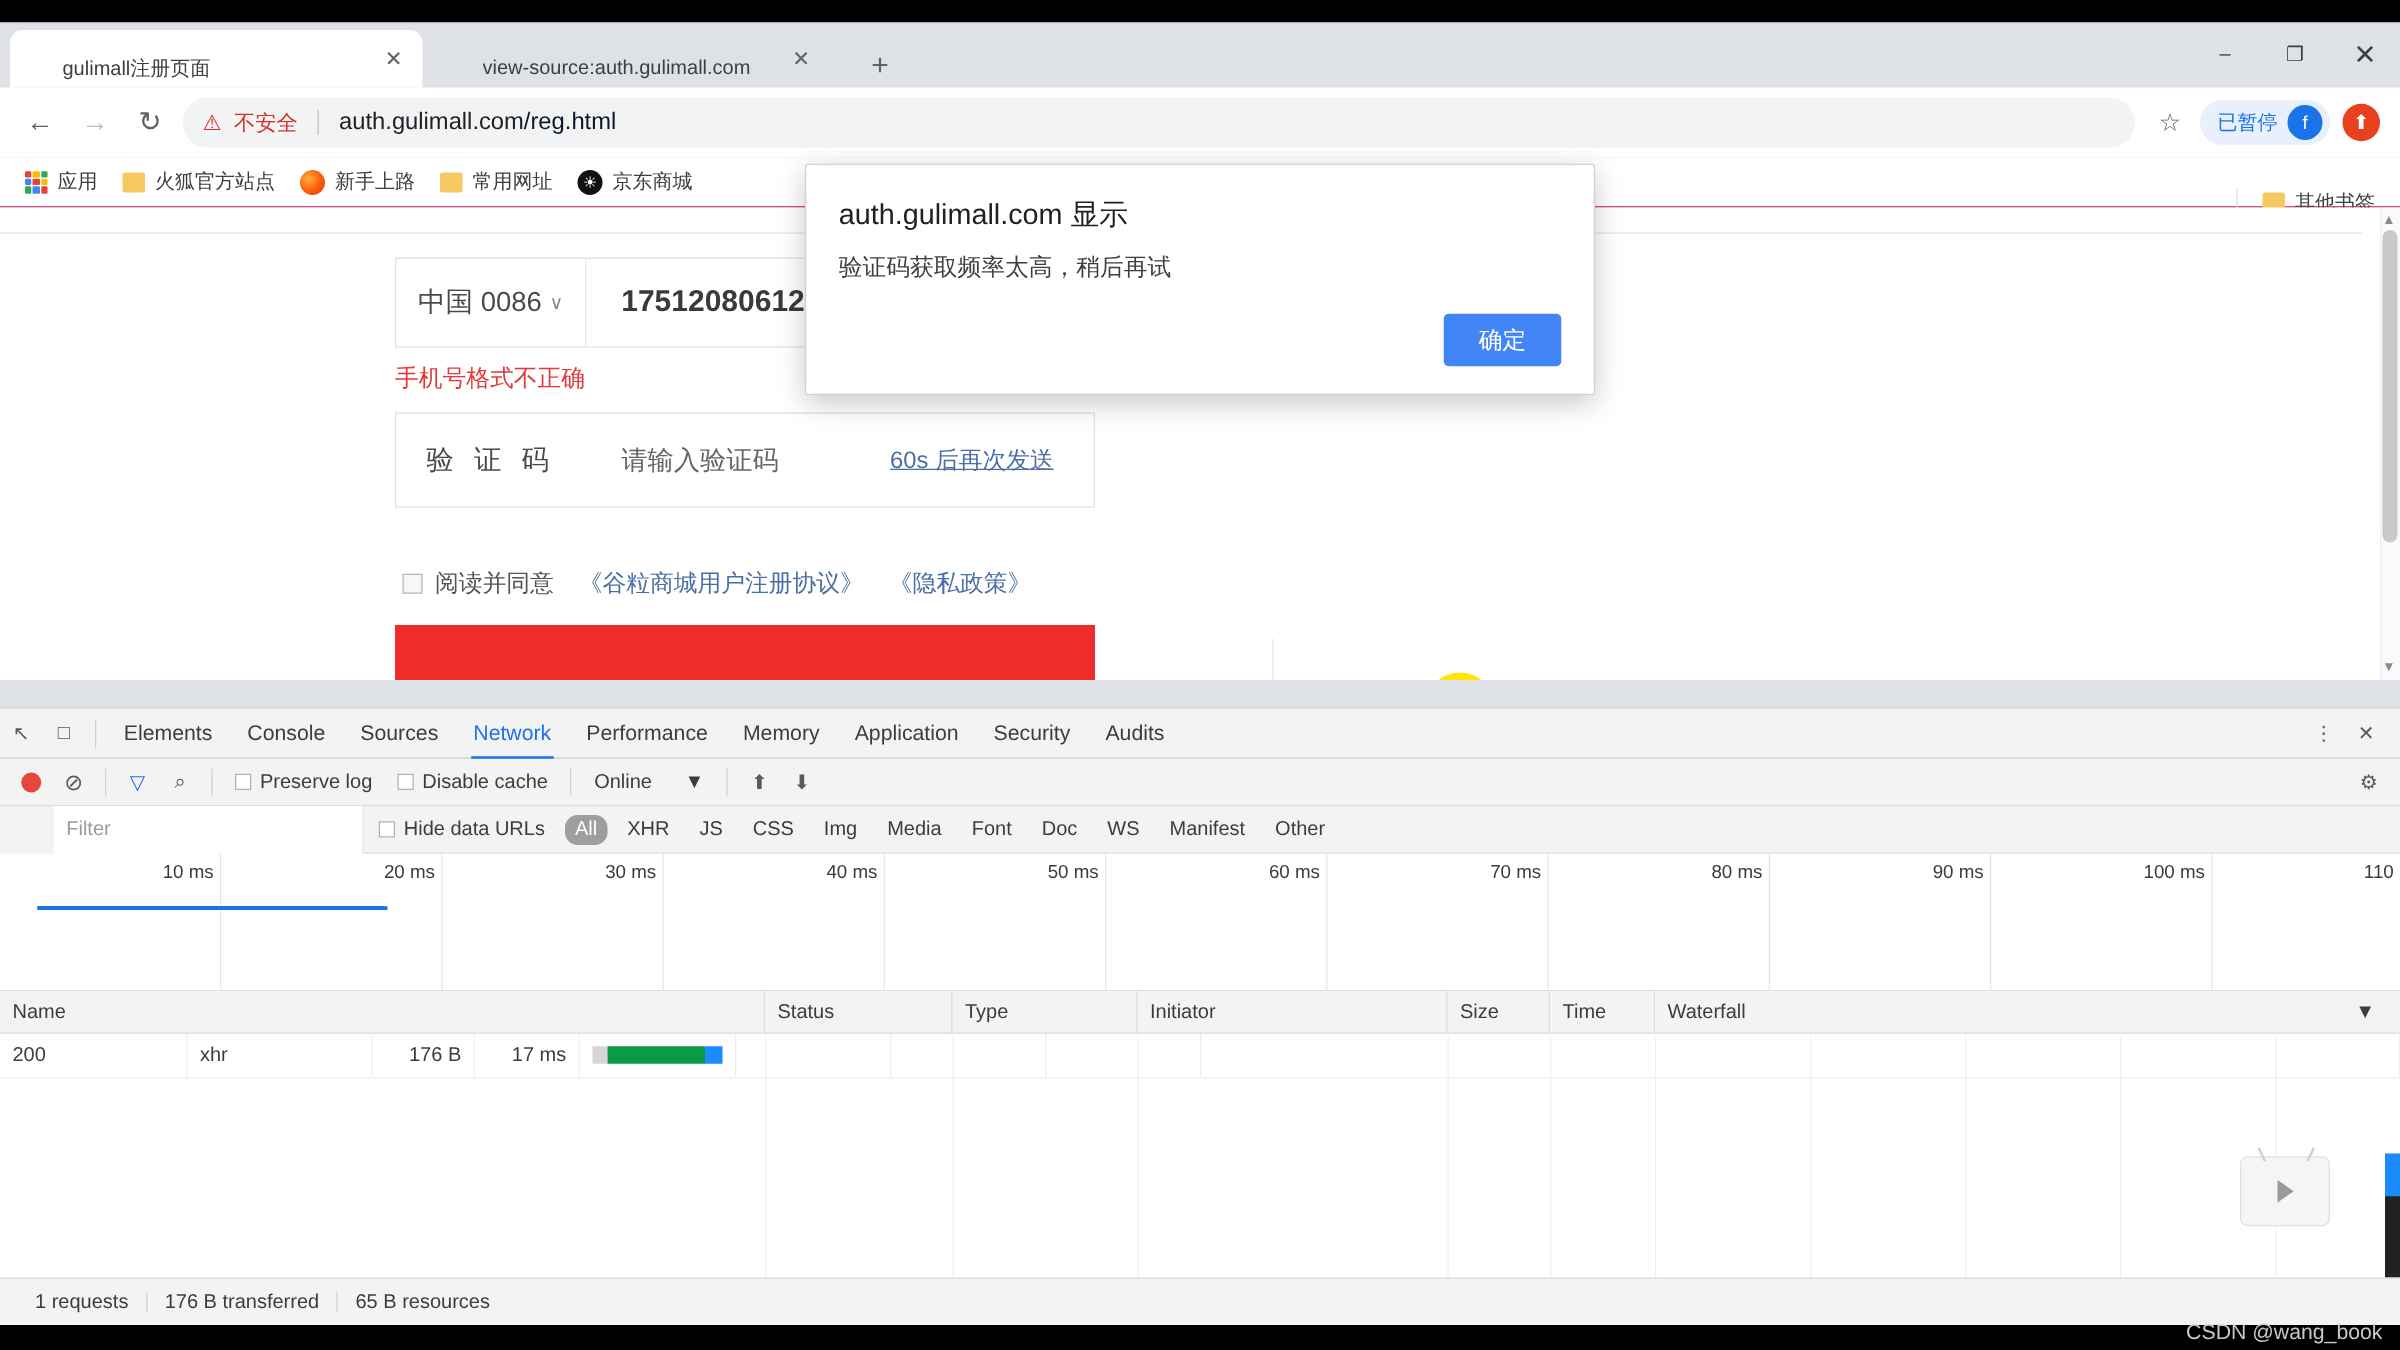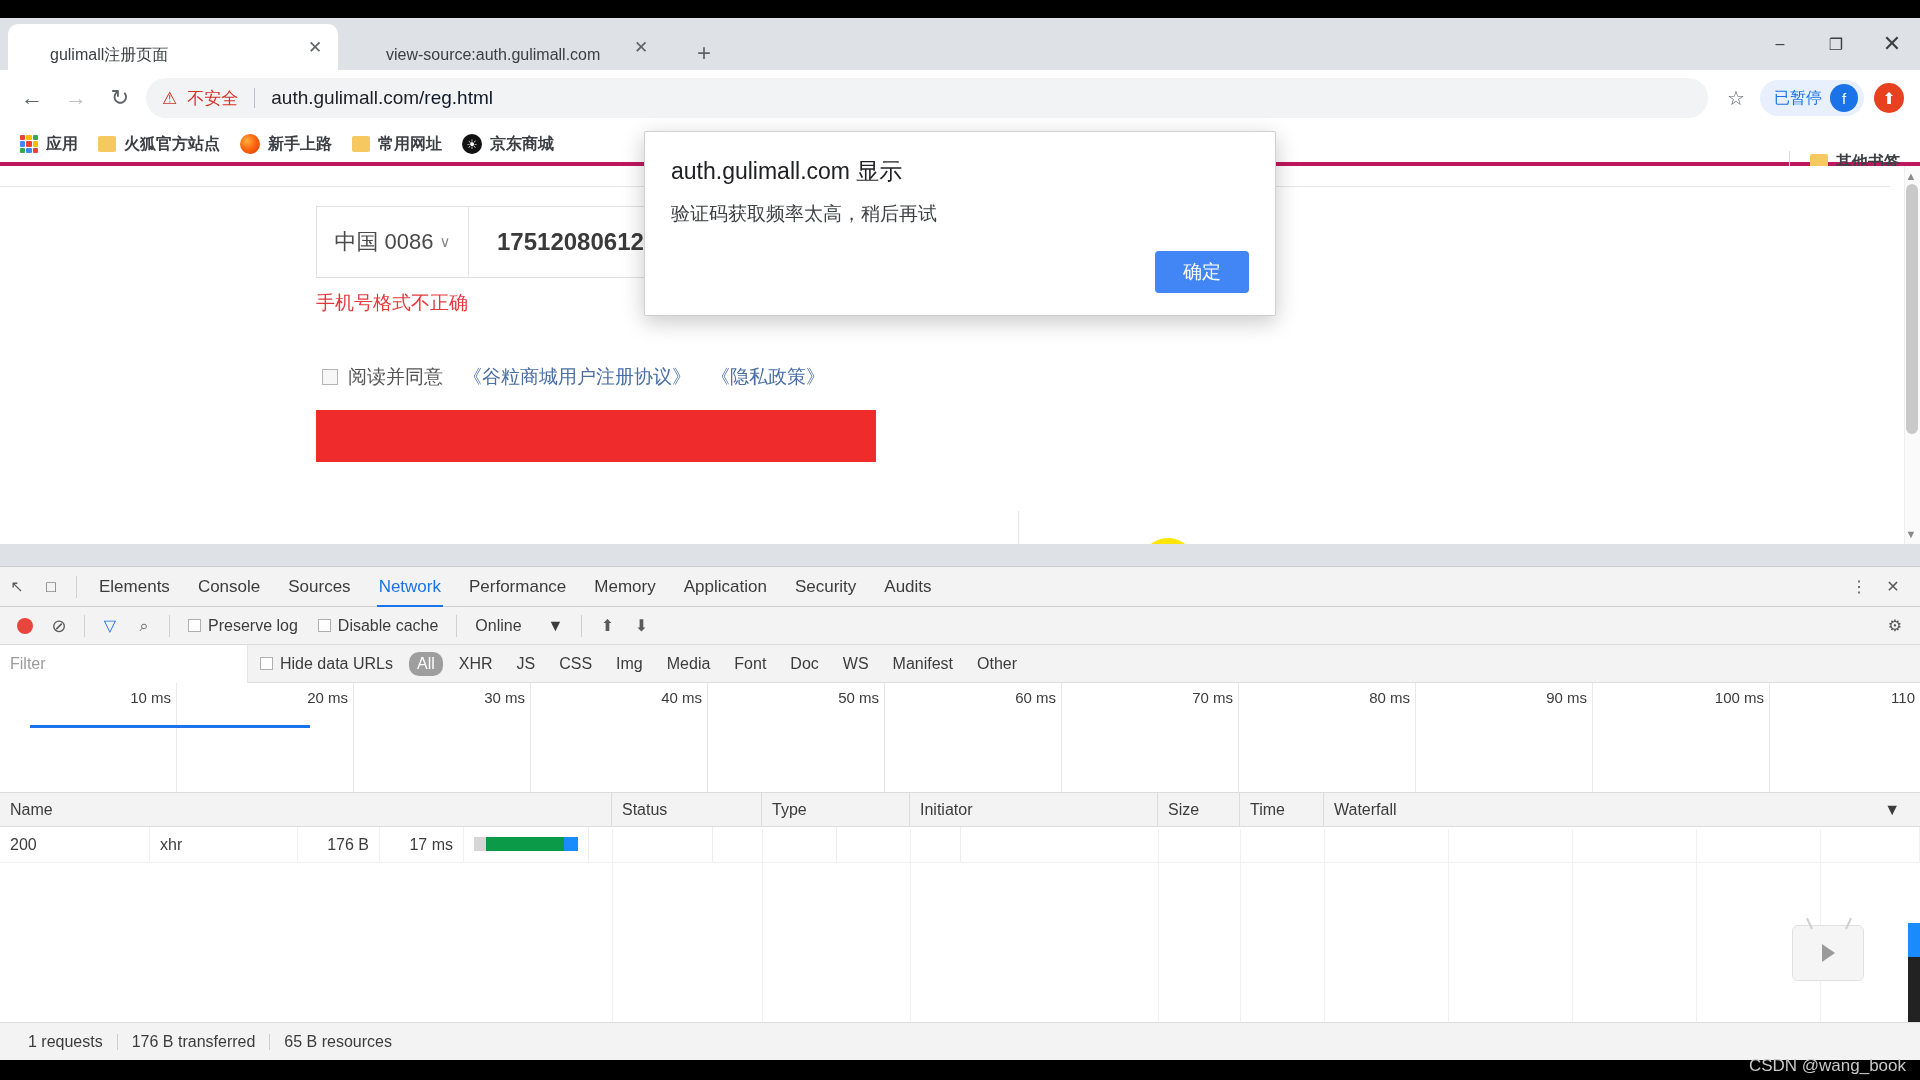--- a/index.html
+++ b/index.html
@@ -90,22 +90,22 @@
     color:#fff; font-size: 15px; display:flex;align-items:center;justify-content:center;
   }
   .ext-icon {
     width: 30px; height: 30px; border-radius: 50%; background:#e8411f;
     margin-left: 10px; margin-right: 6px;
     display:flex;align-items:center;justify-content:center; color:#fff; font-size: 16px;
   }
 
   
   .bookmarks {
-    position: relative; height: 40px; background:#fff; border-bottom: 4px solid #be185d;
-    display:flex; align-items:center; padding: 0 12px; gap: 4px; font-weight: bold;
+    position: relative; height: 40px; background:#fff; border-bottom: 1px solid #be185d;
+    display:flex; align-items:center; padding: 0 12px; gap: 4px;
   }
   .bm { display:flex; align-items:center; gap: 8px; padding: 4px 8px; border-radius: 4px;
         font-size: 16px; color:#3c4043; white-space:nowrap; }
   .bm-folder { width:18px;height:16px;background:#f5c860;border-radius:2px; flex:0 0 18px; }
   .apps-grid { width:18px;height:18px; display:grid; grid-template-columns:repeat(3,1fr);
                grid-template-rows:repeat(3,1fr); gap:1px; flex:0 0 18px; }
   .apps-grid i { display:block; border-radius:1px; }
   .fox { width:20px;height:20px;border-radius:50%;
          background: radial-gradient(circle at 35% 35%, #ffb13d 0%, #ff6611 45%, #d83b01 100%);
          flex:0 0 20px; }
@@ -195,21 +195,21 @@
   .dt-toolbar2 { height: 38px; display:flex; align-items:center; gap:0;
                  border-bottom:1px solid #dcdcdc; padding: 0 8px; }
   .rec-dot { width:16px;height:16px;border-radius:50%;background:#e8453c; }
   .clear-ico { font-size: 18px; color:#5a5a5a; }
   .funnel { color:#1a73e8; font-size: 16px; }
   .tb-item { display:flex; align-items:center; gap:7px; padding: 0 10px; font-size:16px; color:#3c3c3c; }
   .sm-chk { width:13px;height:13px;border:1px solid #b0b0b0;background:#fff; }
   .online-sel { display:flex; align-items:center; gap: 26px; font-size:16px; color:#3c3c3c; padding: 0 10px; }
   .tb-spacer { flex: 1 1 auto; }
 
-  .dt-filterbar { height: 38px; display:flex; align-items:center; border-bottom:1px solid #dcdcdc; }
+  .dt-filterbar { height: 38px; display:flex; align-items:center; border-bottom:1px solid #dcdcdc;margin-left:43px; }
   .filter-input { width: 248px; height: 38px; padding: 0 10px; display:flex; align-items:center;
                   font-size:16px; color:#9b9b9b; border-right:1px solid #e4e4e4; background:#fff; }
   .hide-data { display:flex; align-items:center; gap:7px; font-size:16px; color:#3c3c3c; padding: 0 12px; }
   .type-pill { font-size:16px; color:#3c3c3c; padding: 3px 8px; border-radius: 10px; margin: 0 4px; }
   .type-pill.sel { background:#9e9e9e; color:#fff; }
 
   .dt-timeline { position:relative; height: 110px; background:#fff; border-bottom:1px solid #dcdcdc; overflow:hidden; }
   .tl-tick { position:absolute; top:0; bottom:0; width:1px; background:#e8e8e8; }
   .tl-lbl { position:absolute; top: 6px; font-size: 15px; color:#3c3c3c; transform: translateX(-100%); padding-right:5px; }
   .tl-line { position:absolute; top: 42px; height: 3px; background:#1a73e8; }
@@ -354,20 +354,25 @@
       <div class="form-wrap">
         <div class="field-box">
           <div class="country">
             <span class="country-label">中国 0086</span>
             <span class="caret">∨</span>
           </div>
           <div class="phone-val">17512080612</div>
         </div>
         <div class="err-msg">手机号格式不正确</div>
 
+        <div class="code-box">
+          <span class="code-label">验 证 码</span>
+          <span class="code-input">请输入验证码</span>
+          <span class="resend-link">60s 后再次发送</span>
+        </div>
 
         <div class="agree-row">
           <span class="chk"></span>
           <span class="agree-text">阅读并同意</span>
           <a class="agree-link">《谷粒商城用户注册协议》</a>
           <a class="agree-link">《隐私政策》</a>
         </div>
 
         <button class="submit-btn"></button>
       </div>

